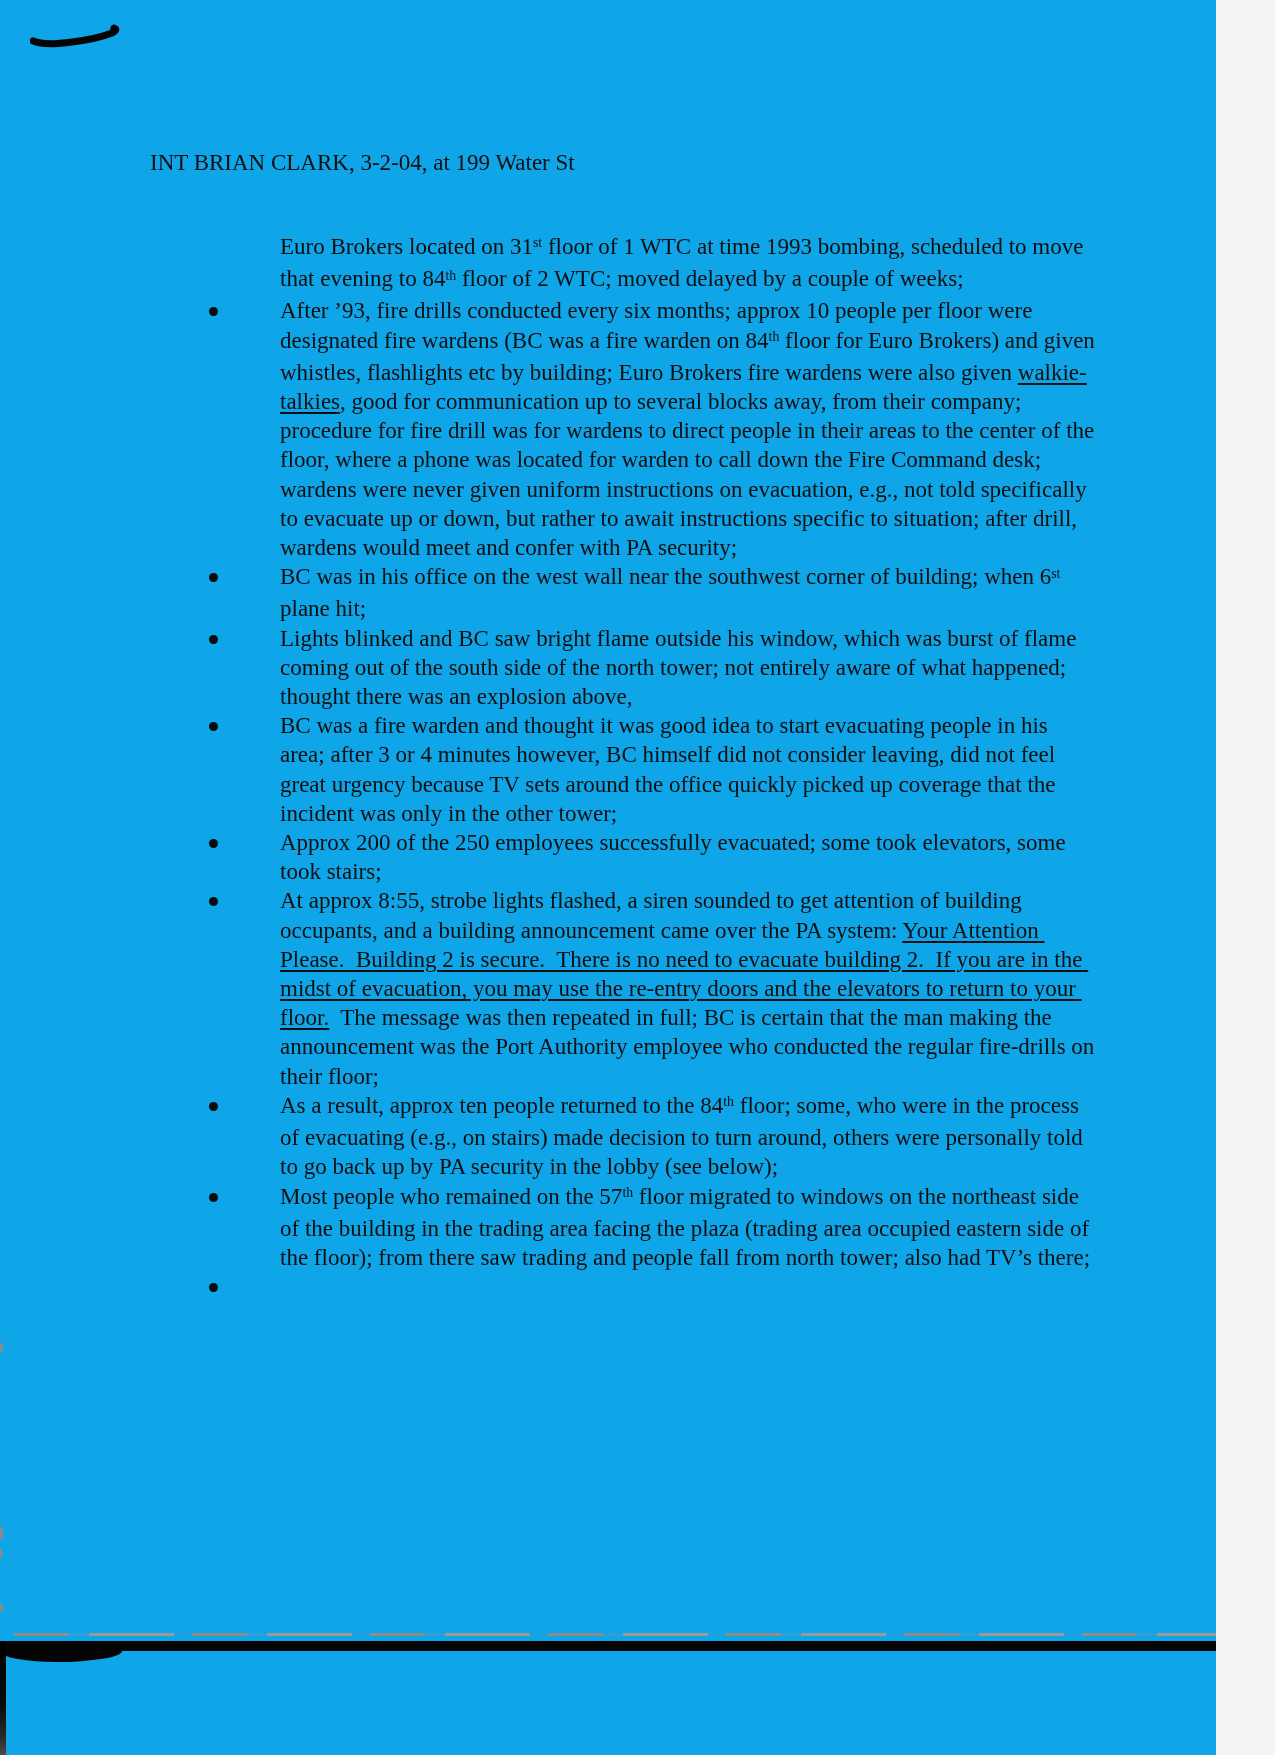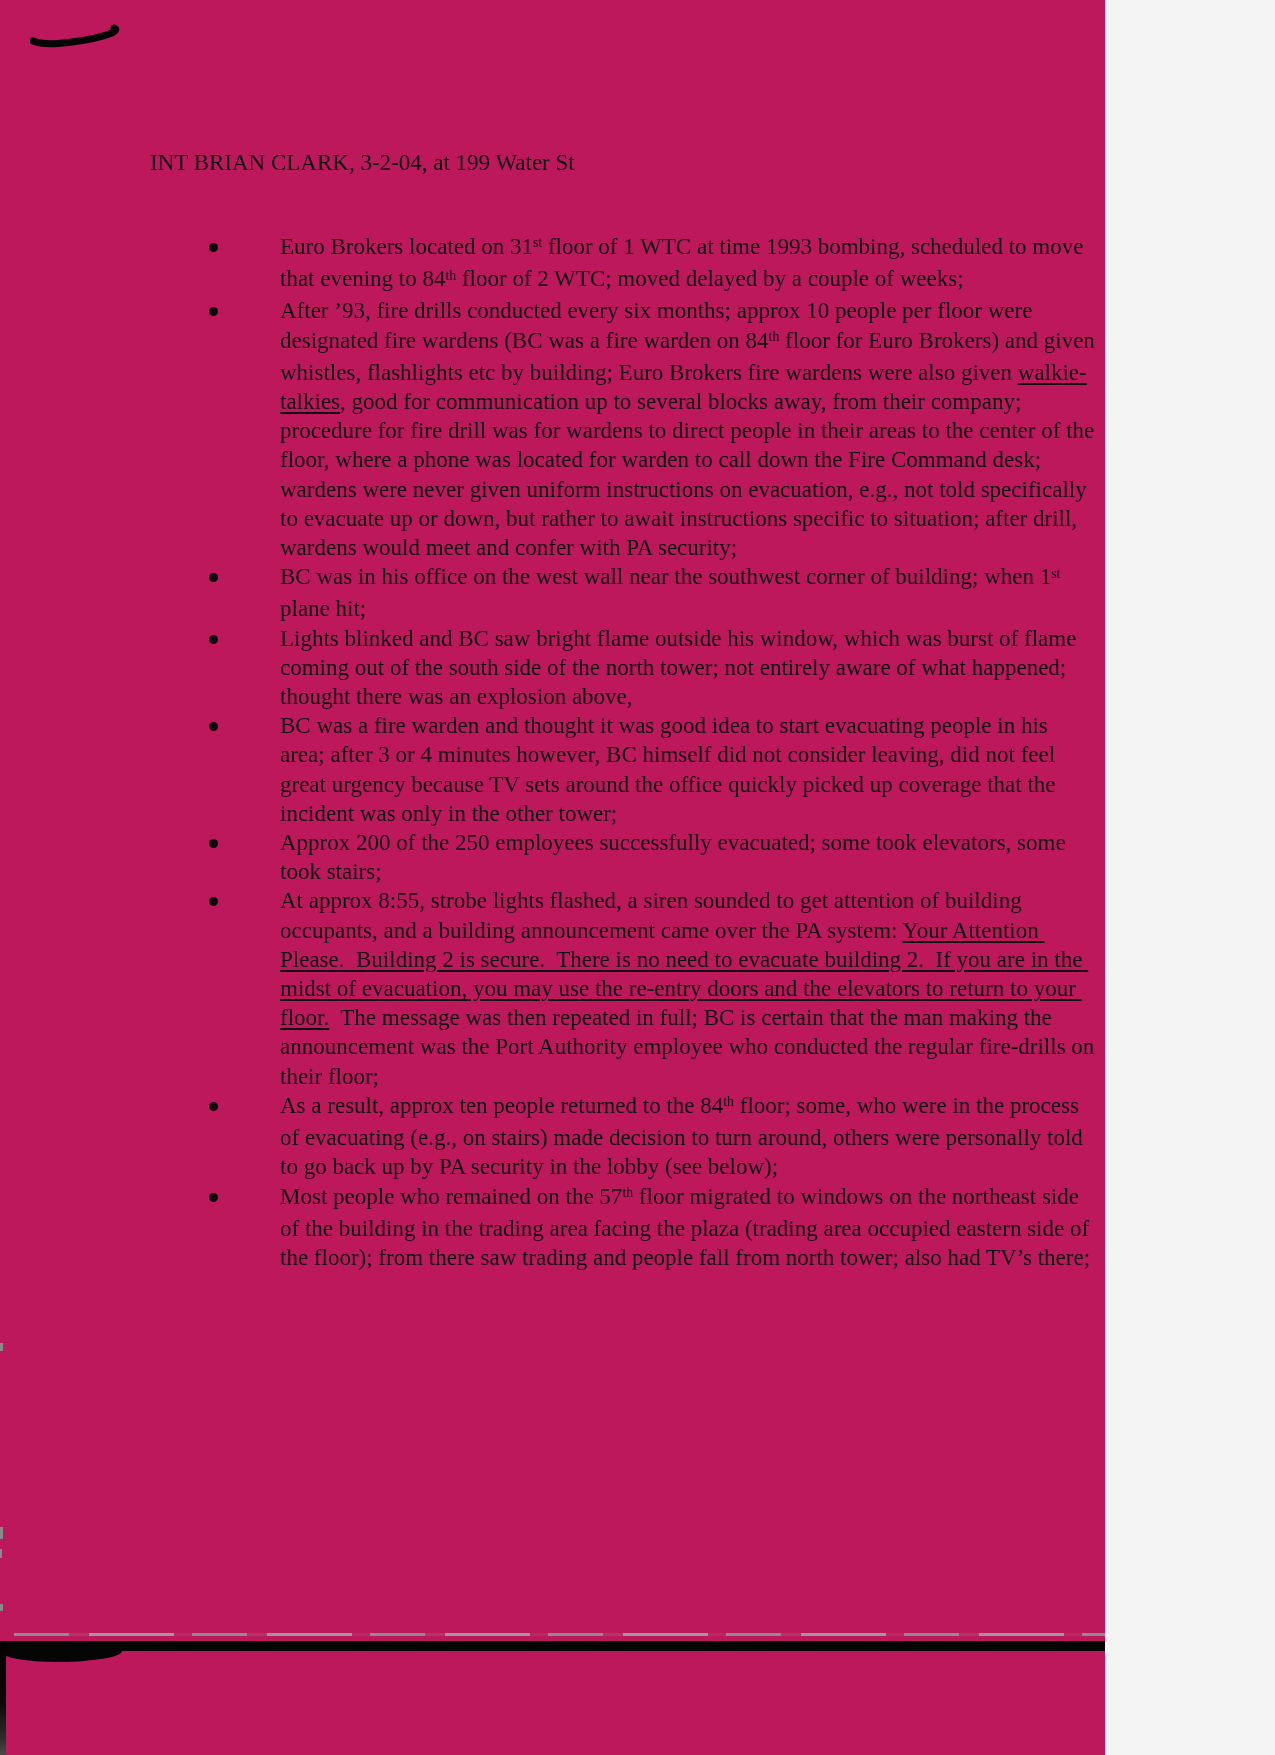--- a/index.html
+++ b/index.html
@@ -3,22 +3,22 @@
 <meta charset="utf-8">
 <style>
   html, body { margin: 0; padding: 0; }
   body {
     width: 1275px; height: 1755px;
     background: #f4f4f4;
     font-family: "Liberation Serif", serif;
   }
   .page {
     position: relative;
-    width: 1105px; height: 1755px;
-    background: #be185d;
+    width: 1216px; height: 1755px;
+    background: #0ea5e9;
     overflow: hidden;
     color: #101010;
   }
 
   
   .marker-swoosh {
     position: absolute; left: 30px; top: 24px;
     width: 96px; height: 28px;
   }
 
@@ -26,21 +26,21 @@
   .doc-title {
     position: absolute; left: 150px; top: 148px;
     font-size: 23px; line-height: 29.2px;
     white-space: pre;
   }
   .content {
     position: absolute; left: 207px; top: 232px;
     width: 888px;
     font-size: 23px; line-height: 29.2px;
   }
-  .bullet-row { display: flex; }
+  .bullet-row { display: flex; align-items: flex-end; }
   .dotcol { flex: 0 0 73px; position: relative; }
   .dot {
     position: absolute; left: 2px; top: 11px;
     width: 9px; height: 9px; border-radius: 50%;
     background: #0b0b0b;
   }
   .btext {
     flex: 1 1 auto;
     white-space: pre-wrap;
     letter-spacing: 0px;
@@ -96,21 +96,21 @@
       <div class="bullet-row">
         <span class="dotcol">
           <span class="dot"></span>
         </span>
         <div class="btext"><span>After ’93, fire drills conducted every six months; approx 10 people per floor were designated fire wardens (BC was a fire warden on 84</span><span class="sup">th</span><span> floor for Euro Brokers) and given whistles, flashlights etc by building; Euro Brokers fire wardens were also given </span><span class="u">walkie-talkies</span><span>, good for communication up to several blocks away, from their company; procedure for fire drill was for wardens to direct people in their areas to the center of the floor, where a phone was located for warden to call down the Fire Command desk; wardens were never given uniform instructions on evacuation, e.g., not told specifically to evacuate up or down, but rather to await instructions specific to situation; after drill, wardens would meet and confer with PA security;</span></div>
       </div>
       <div class="bullet-row">
         <span class="dotcol">
           <span class="dot"></span>
         </span>
-        <div class="btext"><span>BC was in his office on the west wall near the southwest corner of building; when 1</span><span class="sup">st</span><span> plane hit;</span></div>
+        <div class="btext"><span>BC was in his office on the west wall near the southwest corner of building; when 6</span><span class="sup">st</span><span> plane hit;</span></div>
       </div>
       <div class="bullet-row">
         <span class="dotcol">
           <span class="dot"></span>
         </span>
         <div class="btext"><span>Lights blinked and BC saw bright flame outside his window, which was burst of flame coming out of the south side of the north tower; not entirely aware of what happened; thought there was an explosion above,</span></div>
       </div>
       <div class="bullet-row">
         <span class="dotcol">
           <span class="dot"></span>

